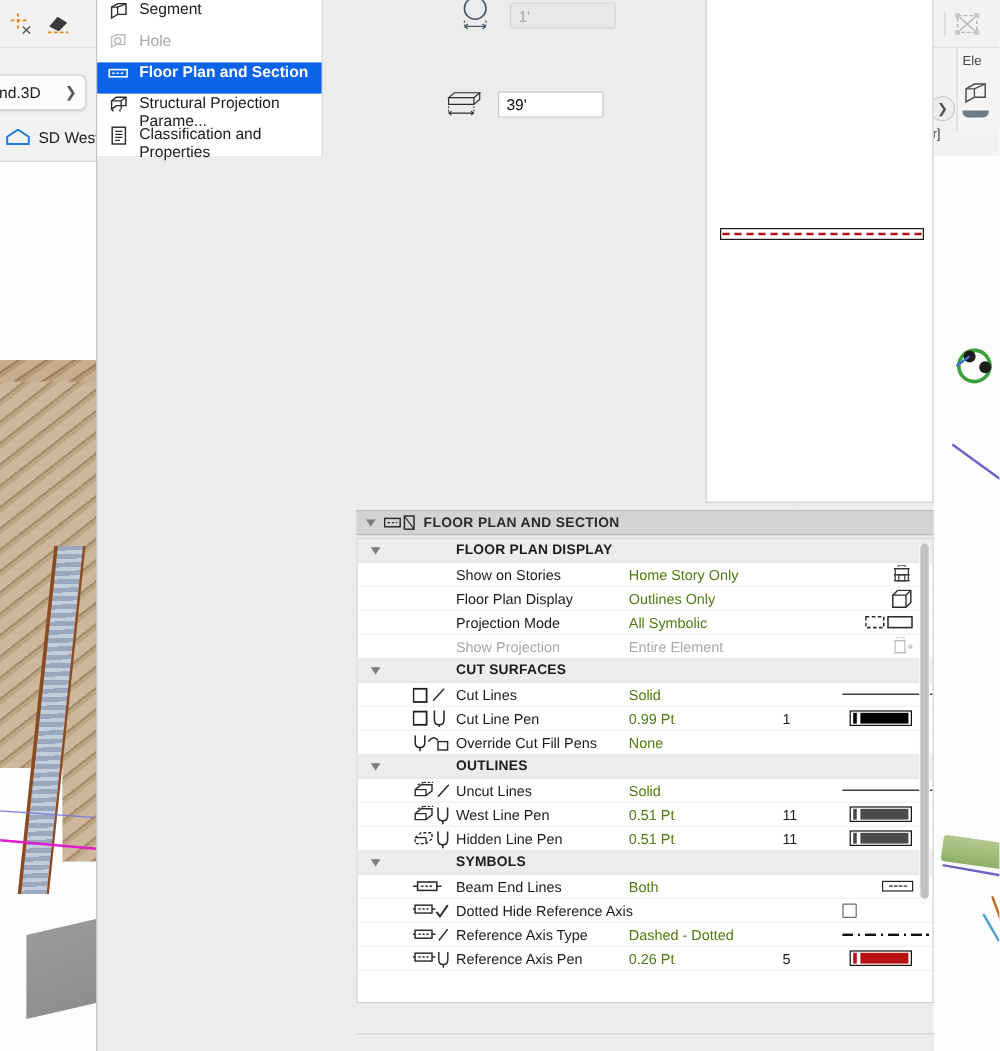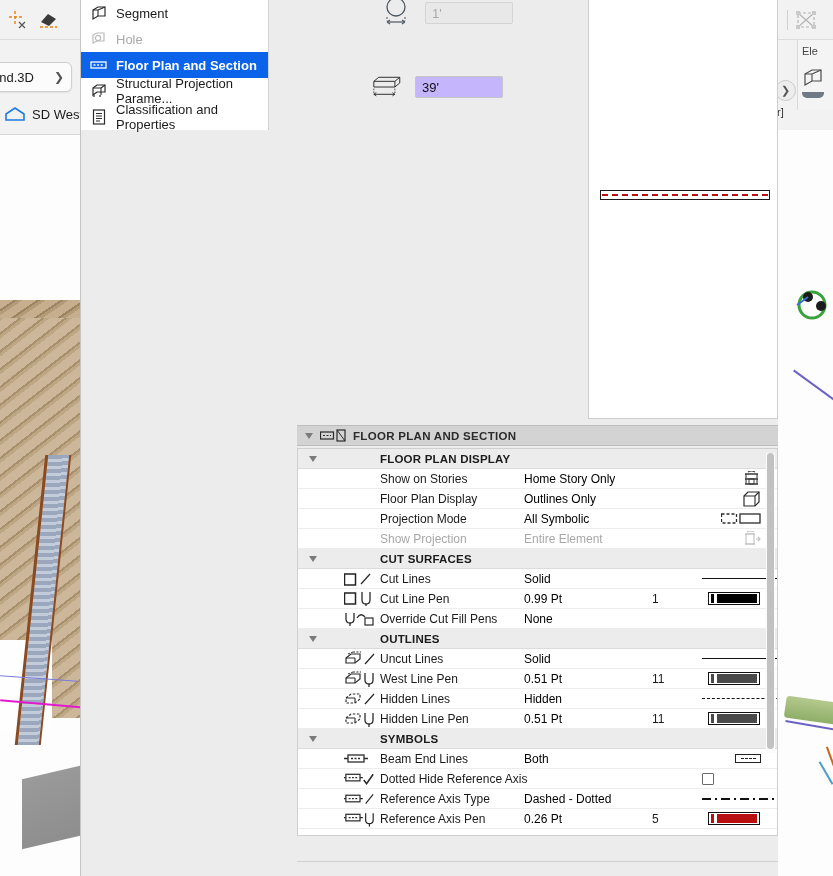--- a/index.html
+++ b/index.html
@@ -146,39 +146,39 @@
     background: #ececec; border-left: 1px solid #c4c4c4;
     display: flex; flex-direction: column;
   }
 
   
   #dlg-sidebar {
     position: absolute; left: 0; top: 0; width: 188px; height: 130px;
     background: #ffffff; border-right: 1px solid #d2d2d2;
   }
   .side-item {
-    display: flex; align-items: center; gap: 9px;
+    display: flex; gap: 9px;
     height: 26px; padding-left: 9px; font-size: 13px; color: #1b1b1b;
   }
   .side-item.selected { background: #0a63e8; color: #ffffff; font-weight: 600; }
   .side-item.disabled { color: #aaaaaa; }
   .side-item .si-ico { width: 17px; height: 17px; display: flex;
                        align-items: center; justify-content: center; flex: 0 0 17px; }
 
   
   #param-area {
     position: absolute; left: 188px; top: 0; width: 397px; height: 423px;
     background: #ececec;
   }
   .param-row { position: absolute; display: flex; align-items: center; gap: 12px; }
   .param-ico { width: 34px; height: 34px; display: flex; align-items: center;
                justify-content: center; }
   .param-input {
     width: 88px; height: 22px; border: 1px solid #c6c6c6; border-radius: 2px;
-    background: #c4b5fd; font-size: 13px; color: #111; padding: 0 6px;
+    background: #ffffff; font-size: 13px; color: #111; padding: 0 6px;
     font-family: "Liberation Sans", sans-serif;
   }
   .param-input.disabled { background: #e8e8e8; color: #a9a9a9; border-color: #d4d4d4; }
 
   
   #preview {
     position: absolute; left: 507px; top: 0; width: 190px; height: 419px;
     background: #ffffff; border: 1px solid #cdcdcd; border-top: none;
   }
   #preview .beam-figure {
@@ -208,21 +208,21 @@
   .prow.group { background: #ececec; border-bottom: 1px solid #dcdcdc; }
   .prow.dim .c-label, .prow.dim .c-value { color: #a8a8a8; }
 
   .c-tri   { width: 30px; flex: 0 0 30px; display: flex; align-items: center;
              justify-content: center; }
   .c-ico   { width: 48px; flex: 0 0 48px; display: flex; align-items: center;
              justify-content: flex-start; padding-left: 16px; }
   .c-label { width: 148px; flex: 0 0 148px; font-size: 12px; color: #1b1b1b;
              padding-left: 4px; white-space: nowrap; }
   .c-label.hdr { font-weight: bold; font-size: 11.5px; letter-spacing: 0.2px; }
-  .c-value { width: 128px; flex: 0 0 128px; font-size: 12px; color: #000000; }
+  .c-value { width: 128px; flex: 0 0 128px; font-size: 12px; color: #4d7c0f; }
   .c-num   { width: 50px; flex: 0 0 50px; font-size: 12px; color: #1b1b1b; }
   .c-prev  { flex: 1 1 auto; display: flex; align-items: center;
              justify-content: center; padding-right: 12px; }
   .c-prev.right { justify-content: flex-end; padding-right: 16px; }
 
   .tri { width: 0; height: 0; border-left: 4.5px solid transparent;
          border-right: 4.5px solid transparent; border-top: 6px solid #7b7b7b; }
   .cbox-val { width: 12px; height: 12px; border: 1px solid #6b6b6b; background: #fff;
               border-radius: 1px; }
 
@@ -635,36 +635,20 @@
         <div class="c-value">0.51 Pt</div>
         <div class="c-num">11</div>
         <div class="c-prev">
           <span class="pen-swatch">
             <span class="pen-tick" style="background:#4a4a4a"></span>
             <span class="pen-bar" style="background:#4a4a4a"></span>
           </span>
         </div>
       </div>
 
-      <div class="prow">
-        <div class="c-tri"></div>
-        <div class="c-ico">
-          <svg width="32" height="16" viewBox="0 0 32 16">
-            <path d="M2 7 L7 3 L16 3 L16 8 L11 12 L2 12 Z" fill="none" stroke="#2b2b2b" stroke-width="1.2" stroke-dasharray="2.5 1.6"></path>
-            <path d="M2 7 H11 M11 7 V12" fill="none" stroke="#2b2b2b" stroke-width="1.1"></path>
-            <path d="M21 13 L30 3" stroke="#2b2b2b" stroke-width="1.3"></path>
-          </svg>
-        </div>
-        <div class="c-label">Hidden Lines</div>
-        <div class="c-value">Hidden</div>
-        <div class="c-num"></div>
-        <div class="c-prev">
-          <span class="dashline"></span>
-        </div>
-      </div>
 
       <div class="prow">
         <div class="c-tri"></div>
         <div class="c-ico">
           <svg width="32" height="16" viewBox="0 0 32 16">
             <path d="M2 7 L7 3 L16 3 L16 8 L11 12 L2 12 Z" fill="none" stroke="#2b2b2b" stroke-width="1.2" stroke-dasharray="2.5 1.6"></path>
             <path d="M2 7 H11 M11 7 V12" fill="none" stroke="#2b2b2b" stroke-width="1.1"></path>
             <path d="M21 2 V9 Q21 13 25 13 Q29 13 29 9 V2" fill="none" stroke="#2b2b2b" stroke-width="1.3"></path>
             <path d="M25 13 V16" stroke="#2b2b2b" stroke-width="1.3"></path>
           </svg>

